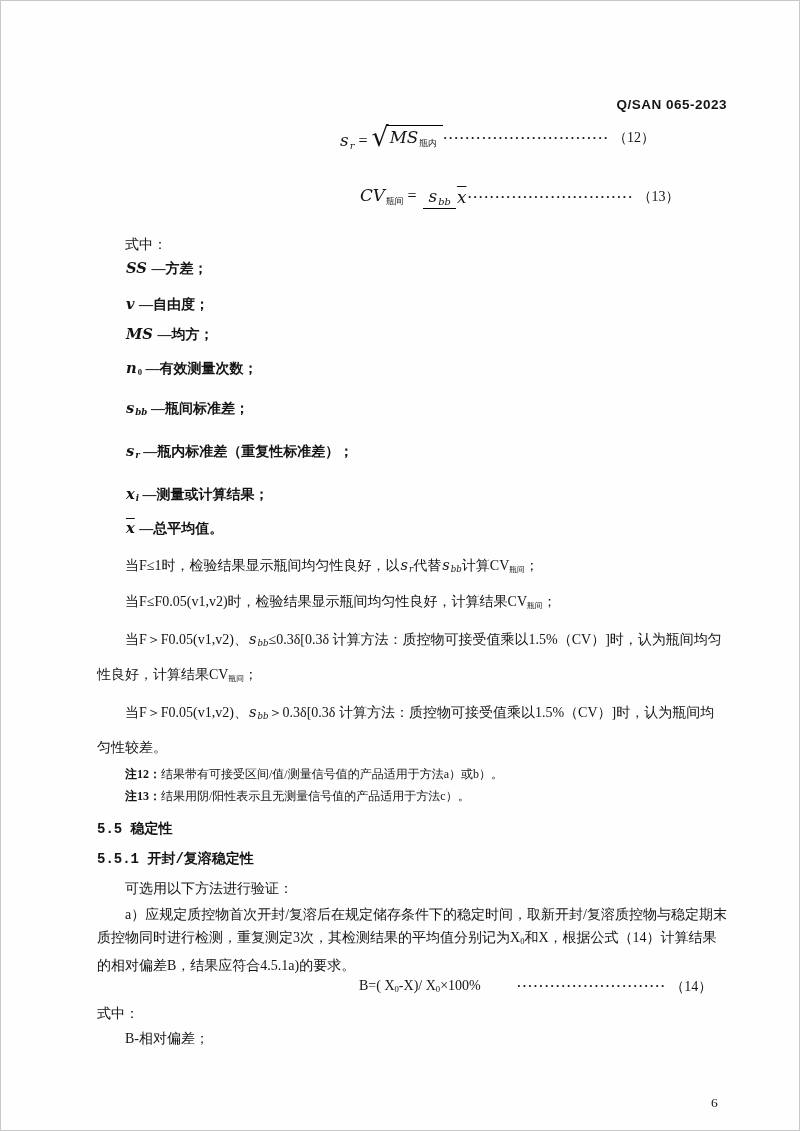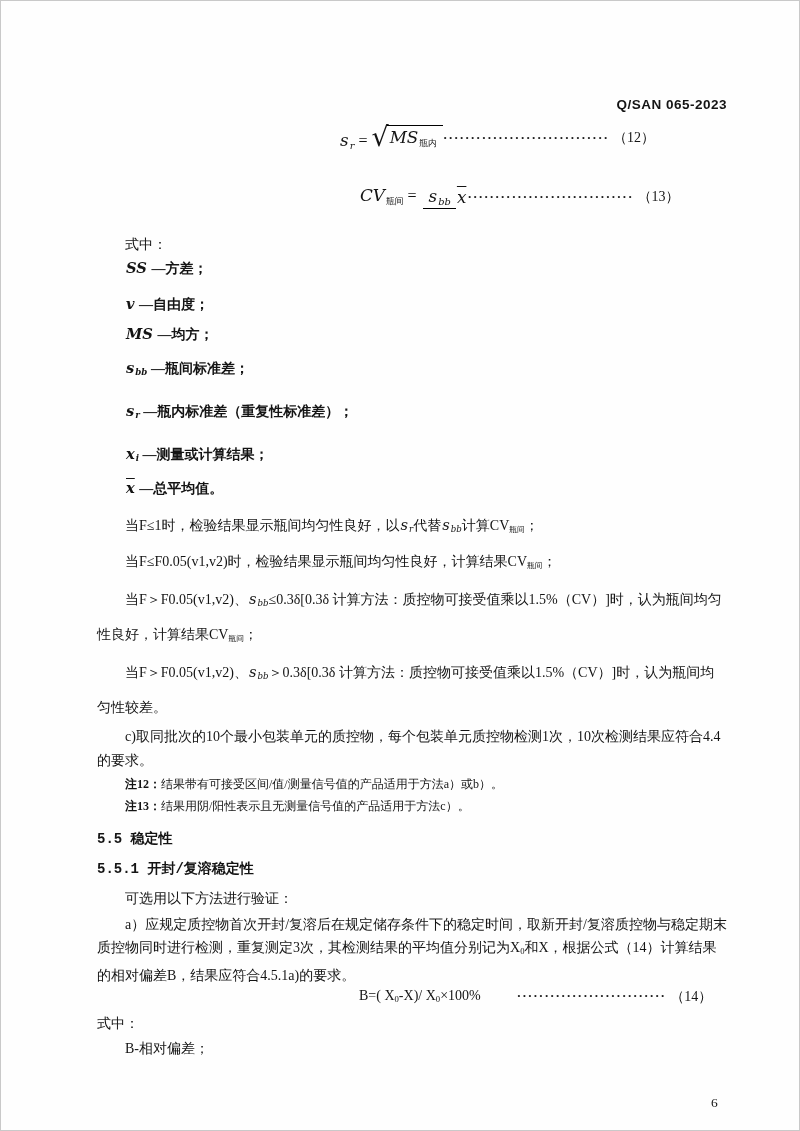--- a/index.html
+++ b/index.html
@@ -105,30 +105,30 @@
       <span class="leader">······························</span>
       <span class="eq-num">（13）</span>
     </div>
   </div>
 
   <div class="where">式中：</div>
 
   <div class="def d-h36"><span class="sg-i">SS</span><span class="sg-t"> —方差；</span></div>
   <div class="def d-h30"><span class="sg-i">v</span><span class="sg-t"> —自由度；</span></div>
   <div class="def d-h34"><span class="sg-i">MS</span><span class="sg-t"> —均方；</span></div>
+  <div class="def d-h40"><span class="sg-i">n</span><span class="sg-rsub">0</span><span class="sg-t"> —有效测量次数；</span></div>
   <div class="def d-h43"><span class="sg-i">s</span><span class="sg-isub">bb</span><span class="sg-t"> —瓶间标准差；</span></div>
   <div class="def d-h43"><span class="sg-i">s</span><span class="sg-isub">r</span><span class="sg-t"> —瓶内标准差（重复性标准差）；</span></div>
   <div class="def d-h34"><span class="sg-i">x</span><span class="sg-isub">i</span><span class="sg-t"> —测量或计算结果；</span></div>
   <div class="def d-h30"><span class="sg-ibar">x</span><span class="sg-t"> —总平均值。</span></div>
 
   <div class="para"><span class="sg-t">当F≤1时，检验结果显示瓶间均匀性良好，以</span><span class="sg-i">s</span><span class="sg-isub">r</span><span class="sg-t">代替</span><span class="sg-i">s</span><span class="sg-isub">bb</span><span class="sg-t">计算CV</span><span class="sg-csub">瓶间</span><span class="sg-t">；</span></div>
   <div class="para"><span class="sg-t">当F≤F0.05(v1,v2)时，检验结果显示瓶间均匀性良好，计算结果CV</span><span class="sg-csub">瓶间</span><span class="sg-t">；</span></div>
   <div class="para"><span class="sg-t">当F＞F0.05(v1,v2)、</span><span class="sg-i">s</span><span class="sg-isub">bb</span><span class="sg-t">≤0.3δ[0.3δ 计算方法：质控物可接受值乘以1.5%（CV）]时，认为瓶间均匀性良好，计算结果CV</span><span class="sg-csub">瓶间</span><span class="sg-t">；</span></div>
   <div class="para-tight"><span class="sg-t">当F＞F0.05(v1,v2)、</span><span class="sg-i">s</span><span class="sg-isub">bb</span><span class="sg-t">＞0.3δ[0.3δ 计算方法：质控物可接受值乘以1.5%（CV）]时，认为瓶间均匀性较差。</span></div>
-  <div class="para-c"><span class="sg-t">c)取同批次的10个最小包装单元的质控物，每个包装单元质控物检测1次，10次检测结果应符合4.4的要求。</span></div>
 
   <div class="note"><b>注12：</b><span>结果带有可接受区间/值/测量信号值的产品适用于方法a）或b）。</span></div>
   <div class="note"><b>注13：</b><span>结果用阴/阳性表示且无测量信号值的产品适用于方法c）。</span></div>
 
   <div class="heading h55">5.5 稳定性</div>
   <div class="heading">5.5.1 开封/复溶稳定性</div>
   <div class="intro">可选用以下方法进行验证：</div>
   <div class="para-a"><span class="sg-t">a）应规定质控物首次开封/复溶后在规定储存条件下的稳定时间，取新开封/复溶质控物与稳定期末质控物同时进行检测，重复测定3次，其检测结果的平均值分别记为X</span><span class="sg-rsub">0</span><span class="sg-t">和X，根据公式（14）计算结果的相对偏差B，结果应符合4.5.1a)的要求。</span></div>
 
   <div class="formula-row f14">

